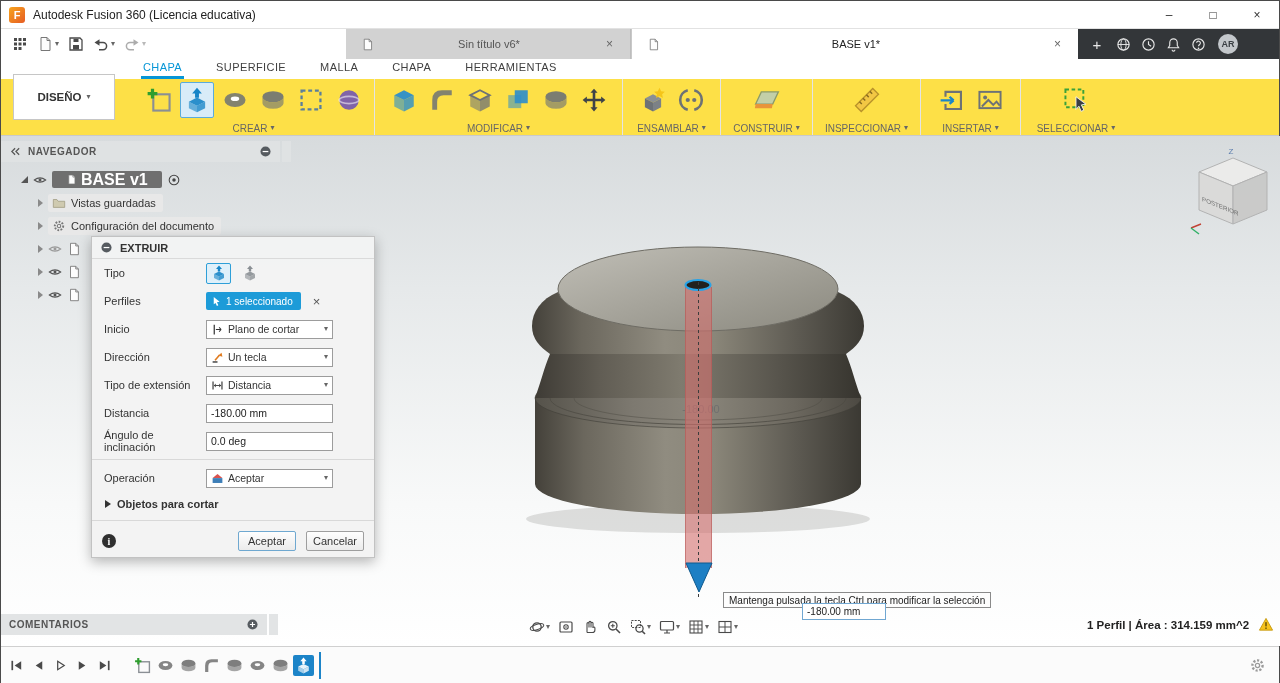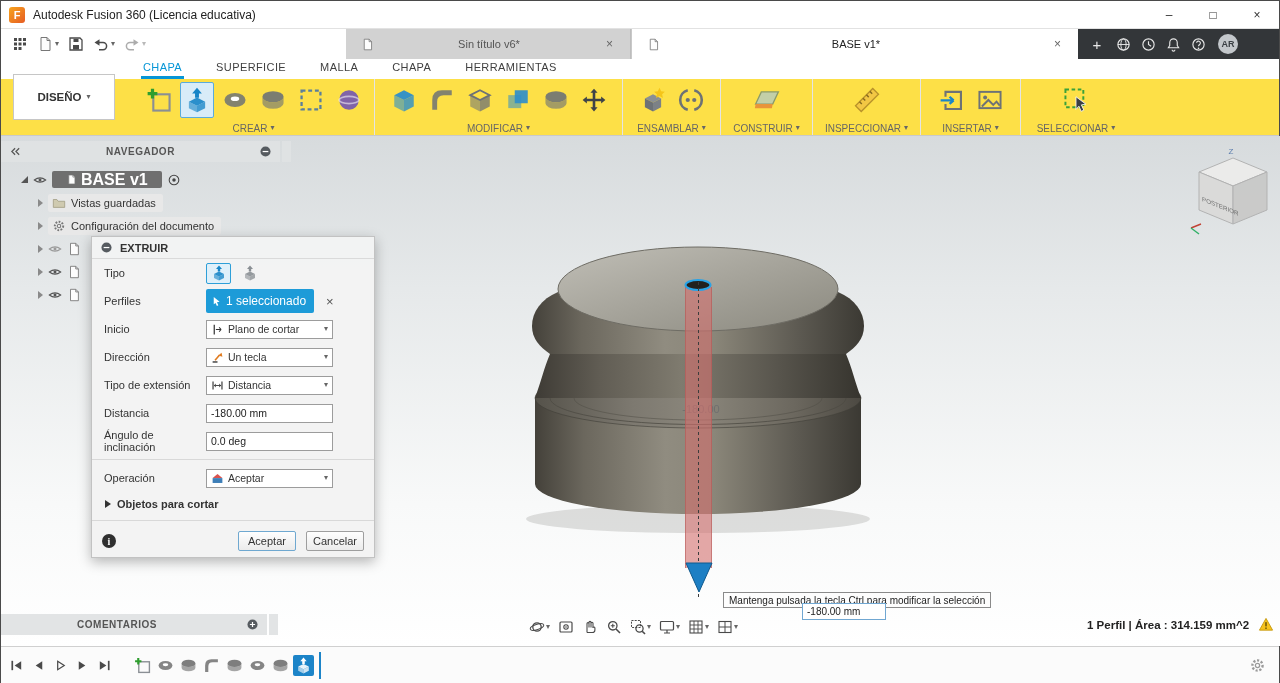--- a/index.html
+++ b/index.html
@@ -57,21 +57,21 @@
   .rbtn.active-tool{background:#d8ecf8;border-color:#5aabdb;}
   .glabel{font-size:10px;color:#666;display:flex;align-items:center;gap:3px;height:14px;}
 
   
   #viewport{position:absolute;left:0;top:135px;width:1280px;height:510px;
     background:linear-gradient(180deg,#d7dbdd 0%,#e6e9ea 30%,#f8f9f9 72%,#ffffff 100%);overflow:hidden;}
   #scene{position:absolute;left:0;top:0;}
 
   
   .panel-head{height:21px;background:rgba(224,226,227,.92);display:flex;align-items:center;
-    padding:0 8px;gap:21px;text-align:center;}
+    padding:0 8px;gap:6px;}
   .panel-title{font-size:10px;font-weight:bold;color:#555;letter-spacing:.5px;flex:1;}
   .panel-handle{width:9px;height:21px;background:rgba(224,226,227,.92);}
   #navigator{position:absolute;left:0;top:5px;width:290px;}
   #nav-tree{margin-top:6px;font-size:11px;color:#333;}
   .trow{height:23px;display:flex;align-items:center;gap:5px;padding-left:20px;}
   .trow.indent{padding-left:37px;}
   .tri-exp{width:0;height:0;border-bottom:7px solid #555;border-left:7px solid transparent;}
   .tri-col{width:0;height:0;border-left:5px solid #8a8a8a;border-top:4px solid transparent;border-bottom:4px solid transparent;}
   .tree-ic svg{width:14px;height:14px;}
   #root-chip{background:#6f6f6f;border-radius:2px;height:17px;display:flex;align-items:center;
@@ -86,22 +86,22 @@
   #dlg-head{height:22px;display:flex;align-items:center;gap:7px;padding:0 8px;border-bottom:1px solid #dadada;}
   #dlg-head svg{width:13px;height:13px;}
   #dlg-title{font-weight:bold;font-size:11px;color:#333;}
   .drow{height:28px;display:flex;align-items:center;padding:0 10px 0 12px;}
   .dlabel{width:102px;flex:0 0 auto;}
   .dctl{display:flex;align-items:center;gap:6px;flex:1;}
   .toggle{width:25px;height:21px;border:1px solid transparent;border-radius:2px;
     display:flex;align-items:center;justify-content:center;}
   .toggle svg{width:16px;height:16px;}
   .toggle.sel{background:#dff0fa;border-color:#2e9fd8;}
-  #chip{background:#1d9bd8;border-radius:2px;height:24px;display:flex;align-items:center;gap:4px;
-    padding:0 8px 0 5px;color:#fff;font-size:12px;}
+  #chip{background:#1d9bd8;border-radius:2px;height:18px;display:flex;align-items:center;gap:4px;
+    padding:0 8px 0 5px;color:#fff;font-size:10px;}
   #chip svg{width:11px;height:11px;}
   .chip-x{color:#555;font-size:13px;margin-left:6px;}
   .dd{width:127px;height:19px;background:#fff;border:1px solid #9c9c9c;display:flex;
     align-items:center;gap:4px;padding:0 4px;font-size:10.5px;}
   .dd svg{width:13px;height:13px;flex:0 0 auto;}
   .dd .ddtext{flex:1;white-space:nowrap;overflow:hidden;}
   .din{width:127px;height:19px;background:#fff;border:1px solid #9c9c9c;font-size:10.5px;
     padding:0 4px;font-family:inherit;color:#222;}
   .dsep{height:1px;background:#d8d8d8;margin:4px 0;}
   #objrow{height:24px;display:flex;align-items:center;gap:6px;padding-left:13px;font-weight:bold;}

